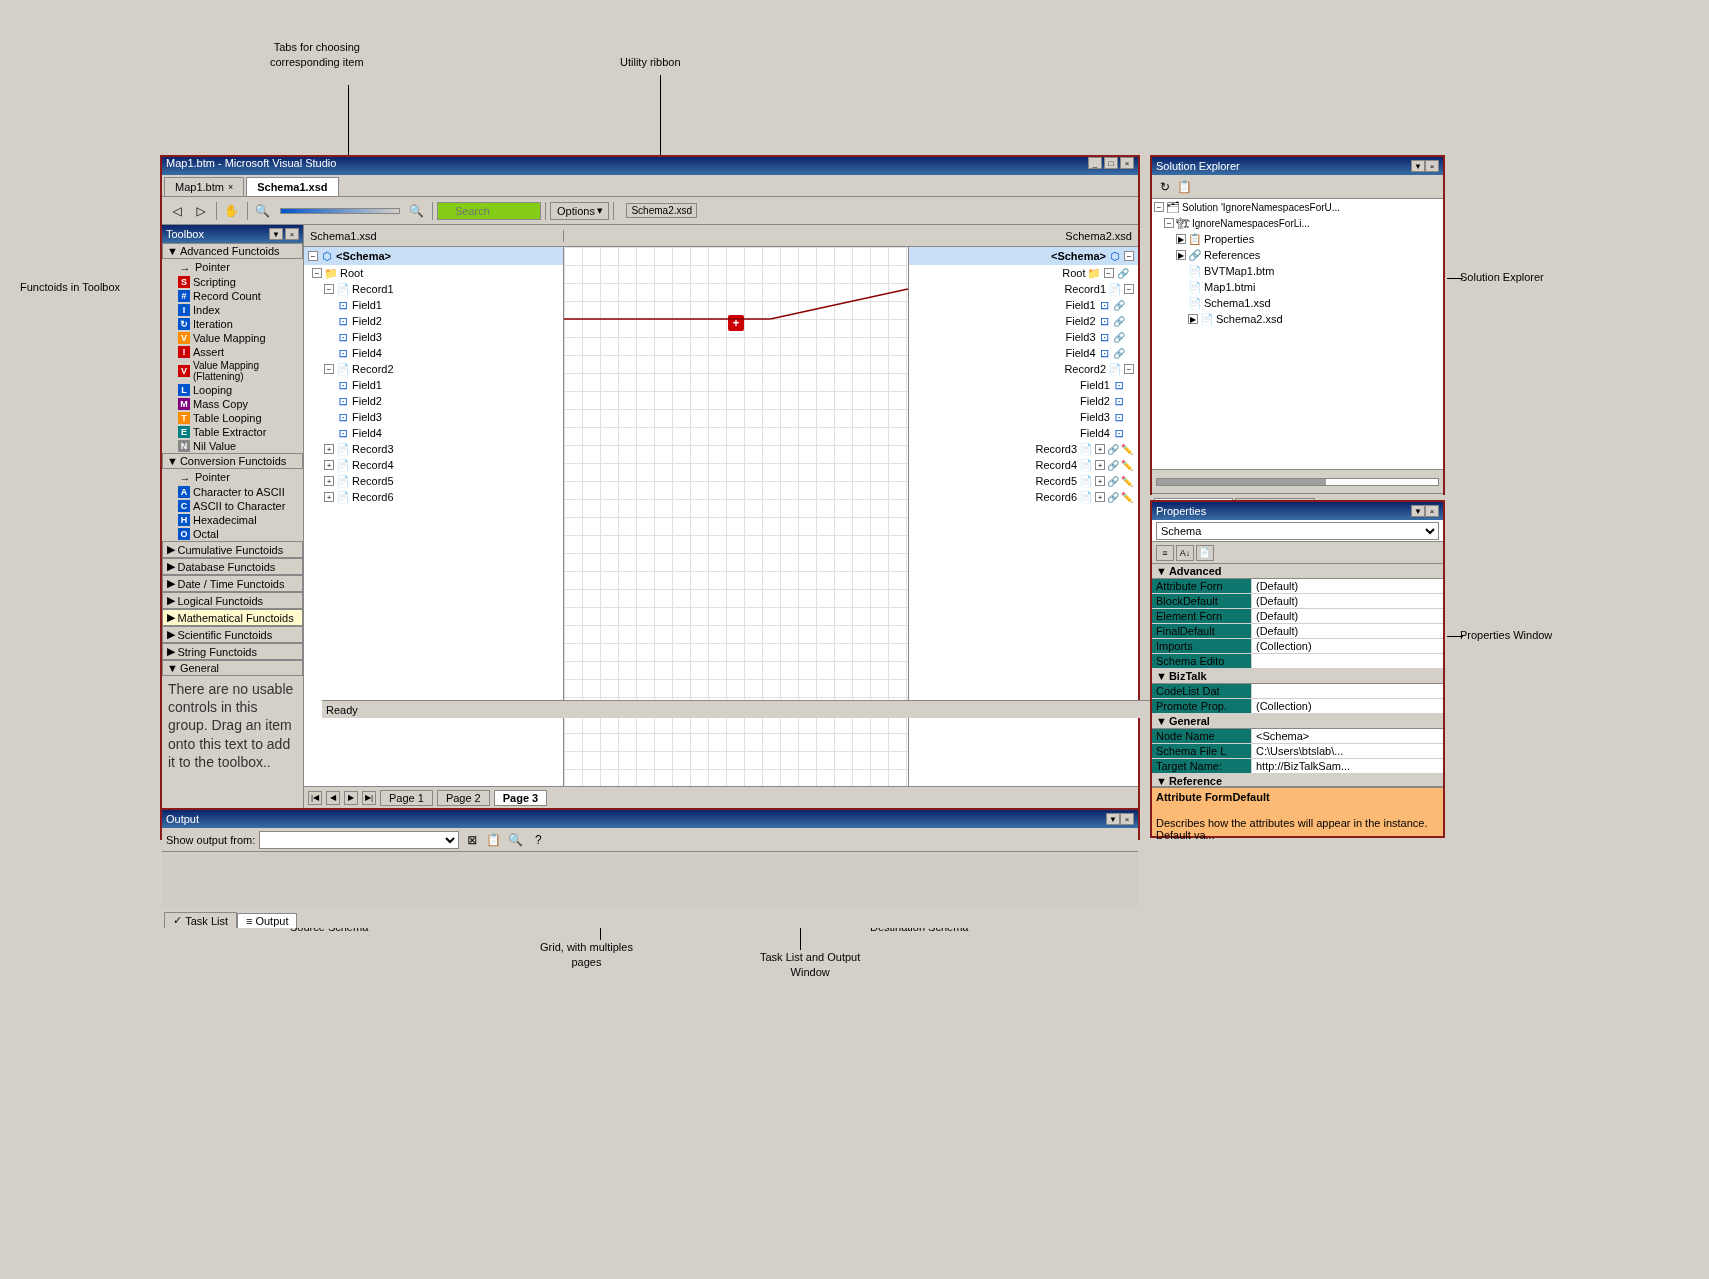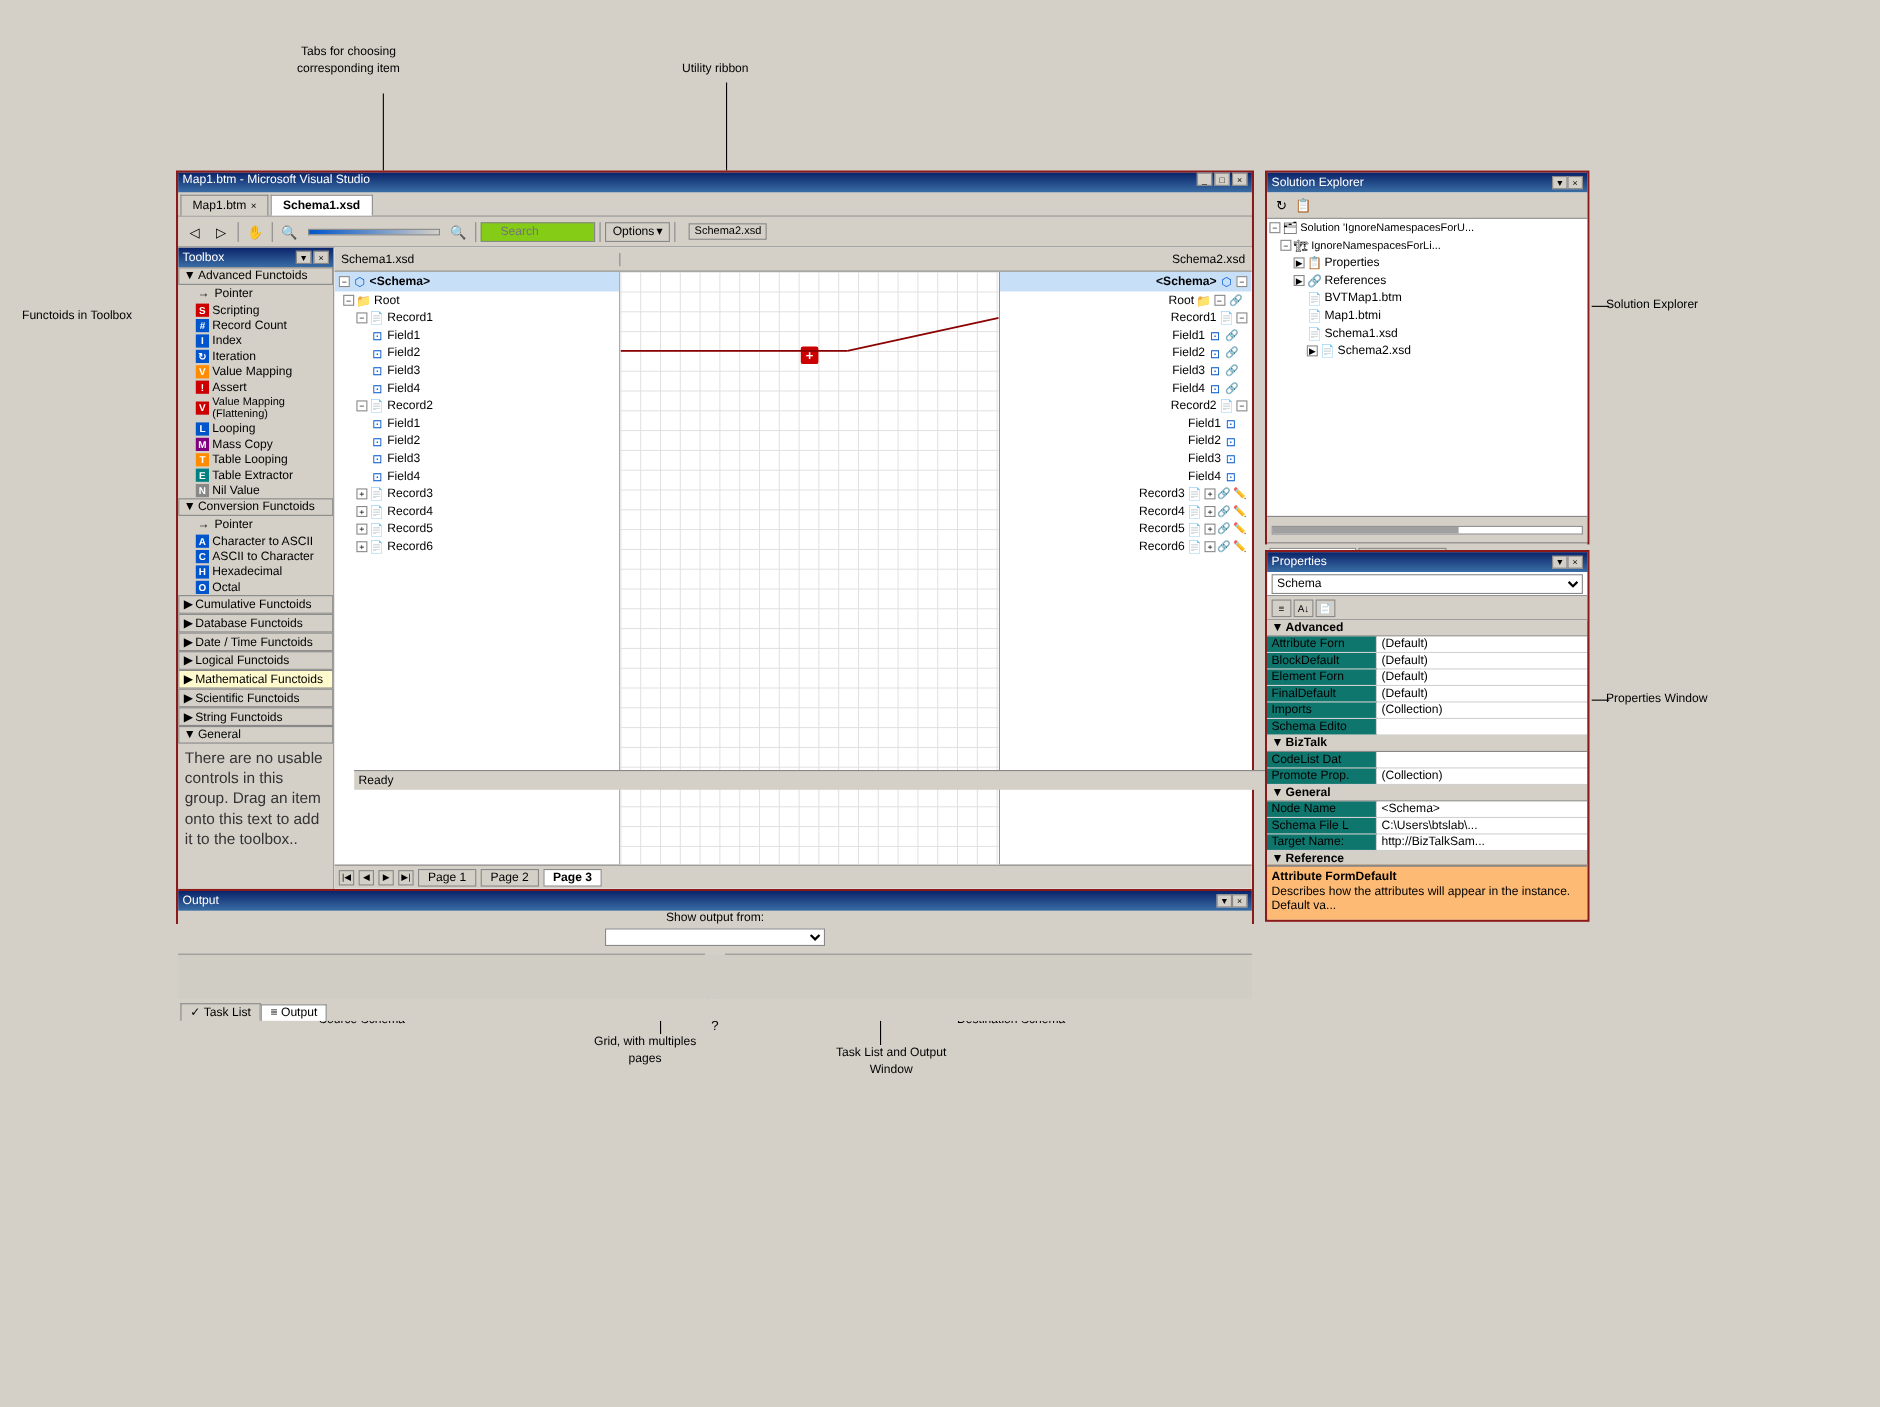--- a/index.html
+++ b/index.html
@@ -282,25 +282,25 @@
     }
     .output-title-bar {
       background: linear-gradient(to bottom, #0a246a, #3a6ea5);
       color: white;
       height: 18px;
       display: flex; align-items: center;
       padding: 0 4px;
       font-size: 11px;
     }
     .output-toolbar {
-      height: 40px;
+      height: 24px;
       background: #d4d0c8;
       border-bottom: 1px solid #888;
       display: flex; align-items: center;
-      padding: 0 4px; gap: 4px; flex-direction: column;
+      padding: 0 4px; gap: 4px;
     }
     .output-select {
       height: 18px;
       border: 1px solid #888;
       background: white;
       font-size: 11px;
       width: 200px;
     }
     .output-content {
       flex: 1;
@@ -1131,15 +1131,15 @@
     </div>
 
     <div class="props-section-header">
       <span>▼</span>
       <span>Reference</span>
     </div>
 
   </div>
   <div class="props-description">
     <div class="props-desc-title">Attribute FormDefault</div>
-    <div style="font-size:11px; margin-top:2px;">Describes how the attributes will appear in the instance. Default va...</div>
+    <div style="font-size:11px; margin-top:14px;">Describes how the attributes will appear in the instance. Default va...</div>
   </div>
 </div>
 
 </body></html>

